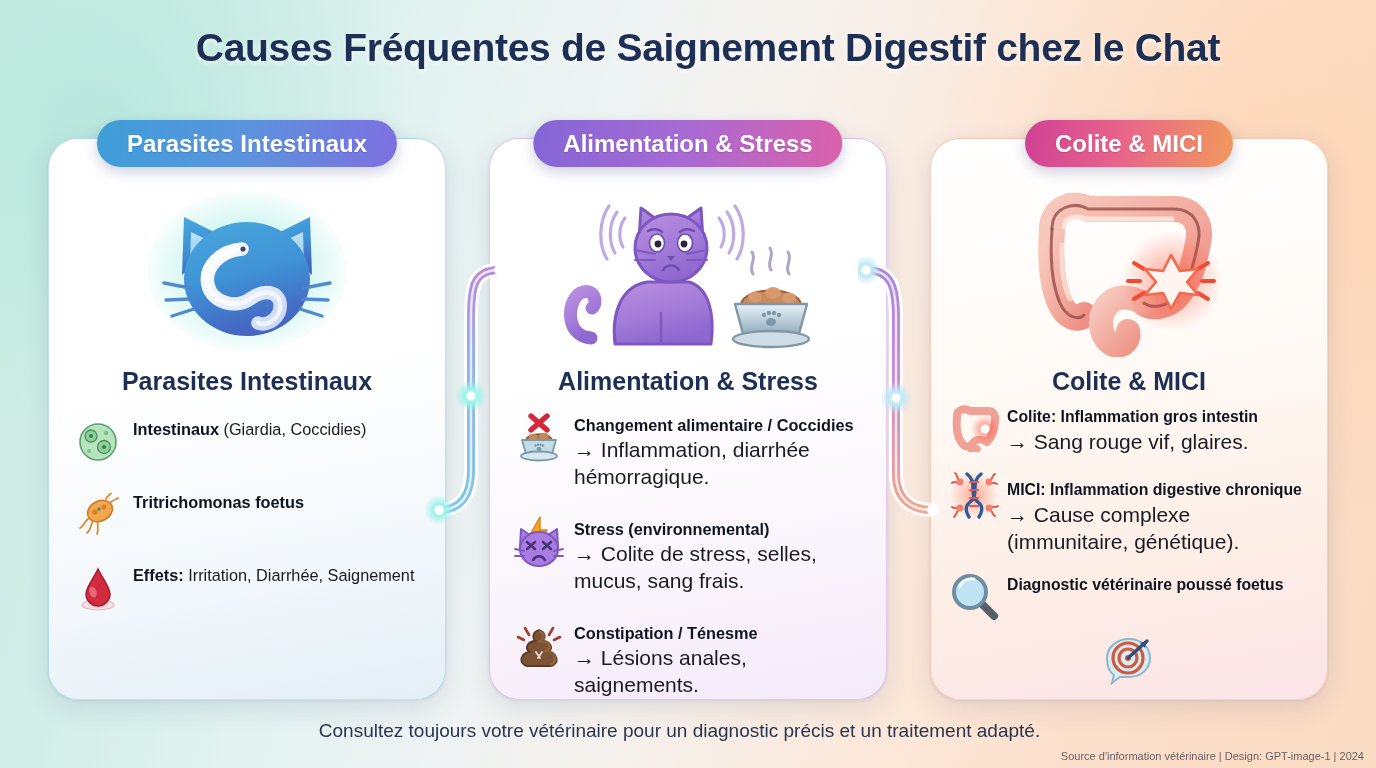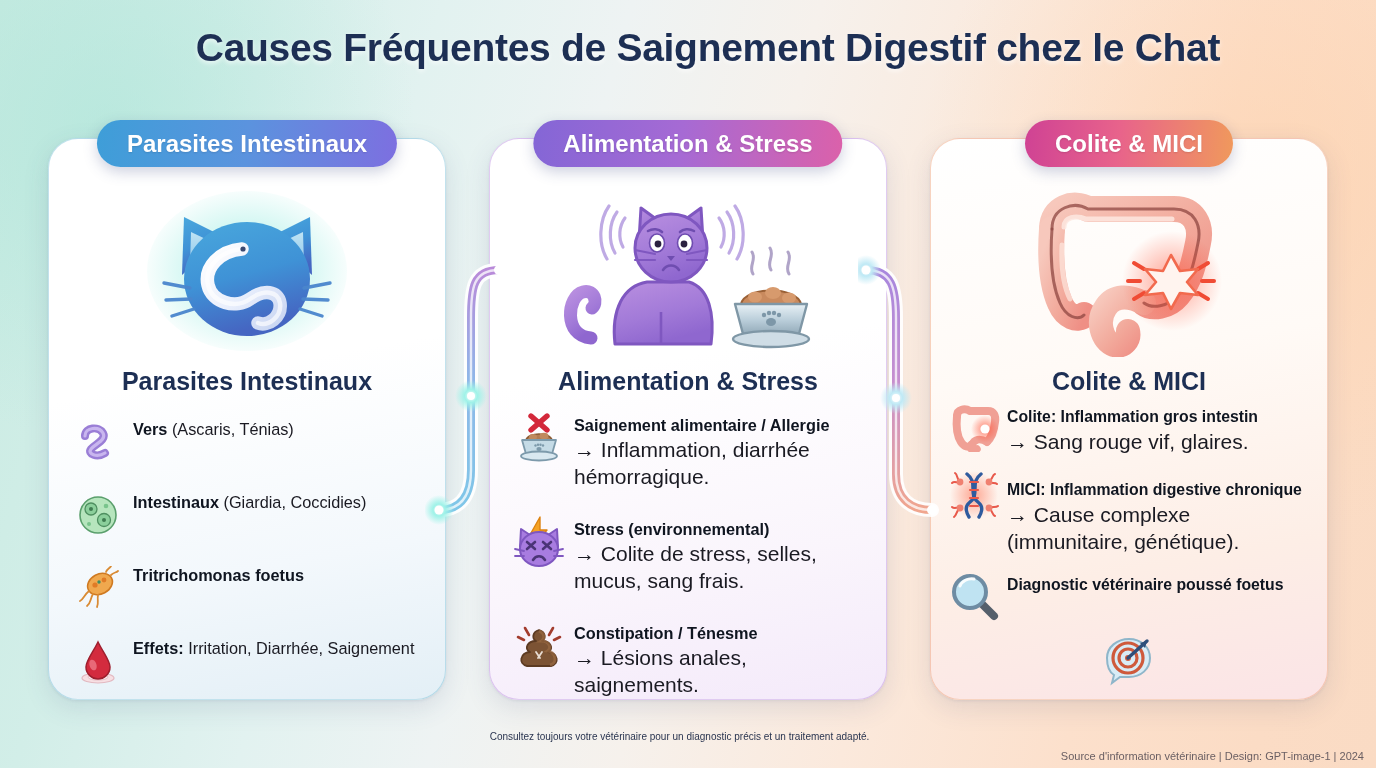--- a/index.html
+++ b/index.html
@@ -190,21 +190,21 @@
   }
   .connector-1 { left: 425px; }
   .connector-2 { left: 858px; }
 
   
   .footer-note {
     position: absolute;
     left: 0; right: 17px;
     bottom: 26px;
     text-align: center;
-    font-size: 10px;
+    font-size: 19px;
     color: #2a3550;
   }
   .footer-credit {
     position: absolute;
     right: 12px;
     bottom: 6px;
     font-size: 11px;
     color: #6a5f63;
   }
 
@@ -266,31 +266,20 @@
           <path d="M100 62 C78 64 62 80 66 98 C70 116 94 122 108 112 C122 102 136 104 138 116 C140 130 126 140 116 136" fill="none" stroke="url(#wormfill)" stroke-width="13.5" stroke-linecap="round"></path>
           <path d="M100 62 C78 64 62 80 66 98 C70 116 94 122 108 112 C122 102 136 104 138 116 C140 130 126 140 116 136" fill="none" stroke="#ffffff" stroke-width="4.5" stroke-linecap="round" opacity="0.65"></path>
           <circle cx="101" cy="62" r="2.6" fill="#3a4a72"></circle>
         </svg>
       </div>
 
       <div class="card-title">Parasites Intestinaux</div>
 
       <div class="list">
 
-        <div class="list-item">
-          <div class="li-icon">
-            <svg width="46" height="40" viewBox="0 0 46 40">
-              <path d="M10 14 C10 5 24 4 28 11 C32 18 20 22 16 27 C12 32 22 36 30 31" fill="none" stroke="#9a7ed6" stroke-width="8" stroke-linecap="round"></path>
-              <path d="M10 14 C10 5 24 4 28 11 C32 18 20 22 16 27 C12 32 22 36 30 31" fill="none" stroke="#c9b6ef" stroke-width="3.2" stroke-linecap="round"></path>
-            </svg>
-          </div>
-          <div class="li-text">
-            <b>Vers</b><span> (Ascaris, Ténias)</span>
-          </div>
-        </div>
 
         <div class="list-item">
           <div class="li-icon">
             <svg width="44" height="44" viewBox="0 0 44 44">
               <circle cx="22" cy="22" r="18" fill="#b6e5bd" stroke="#5a9f6c" stroke-width="1.6"></circle>
               <circle cx="15" cy="16" r="6" fill="#8bcf9b" stroke="#4e8f60" stroke-width="1.3"></circle>
               <circle cx="28" cy="27" r="6.5" fill="#8bcf9b" stroke="#4e8f60" stroke-width="1.3"></circle>
               <circle cx="15" cy="16" r="2" fill="#3f7c51"></circle>
               <circle cx="28" cy="27" r="2" fill="#3f7c51"></circle>
               <circle cx="30" cy="13" r="2.3" fill="#79c48c"></circle>
@@ -445,21 +434,21 @@
               <g fill="#7d9aab">
                 <ellipse cx="26" cy="37" rx="2.6" ry="2"></ellipse>
                 <circle cx="22.5" cy="33.5" r="1.2"></circle>
                   <circle cx="25" cy="32.8" r="1.2"></circle>
                 <circle cx="27.5" cy="32.8" r="1.2"></circle>
                   <circle cx="30" cy="33.5" r="1.2"></circle>
               </g>
             </svg>
           </div>
           <div class="li-text">
-            <b>Saignement alimentaire / Allergie</b><br>
+            <b>Changement alimentaire / Coccidies</b><br>
             <span class="arw">→ Inflammation, diarrhée hémorragique.</span>
           </div>
         </div>
 
         <div class="list-item">
           <div class="li-icon">
             <svg width="52" height="54" viewBox="0 0 52 54">
               <path d="M27 2 L18 18 L25 18 L20 32 L34 15 L27 15 Z" fill="#f5a225" stroke="#dd8310" stroke-width="1.4" stroke-linejoin="round"></path>
               <path d="M8 14 L7 32 L20 22 Z" fill="#a87ce0" stroke="#7f57c0" stroke-width="2" stroke-linejoin="round"></path>
               <path d="M44 14 L45 32 L32 22 Z" fill="#a87ce0" stroke="#7f57c0" stroke-width="2" stroke-linejoin="round"></path>

